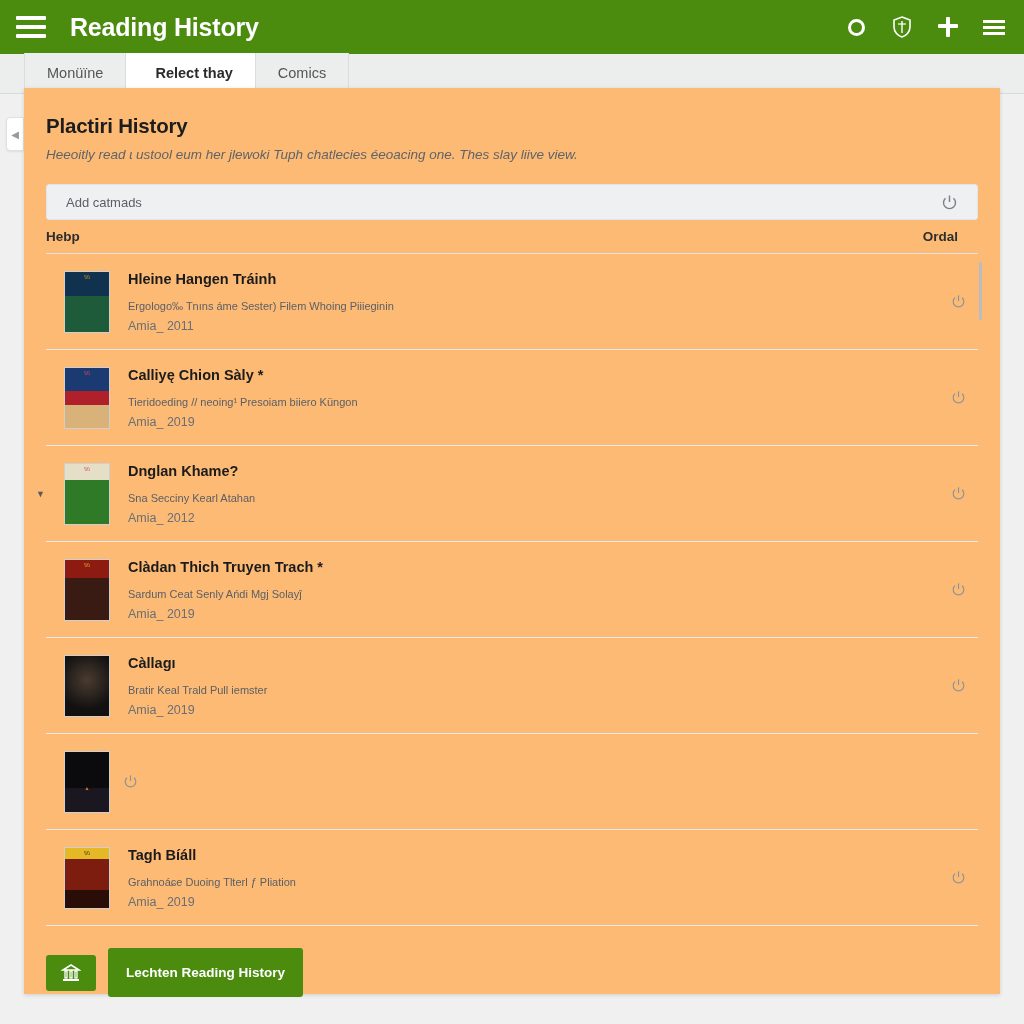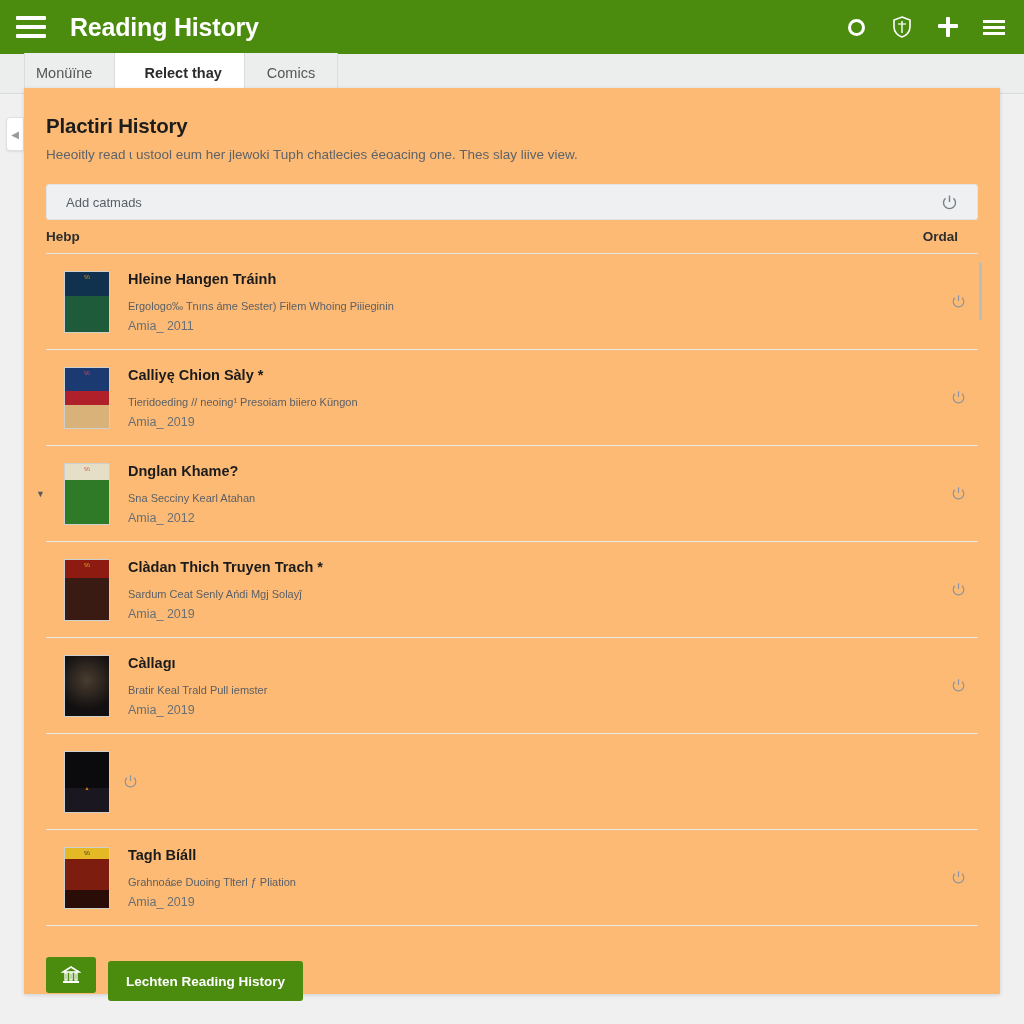--- a/index.html
+++ b/index.html
@@ -47,21 +47,21 @@
   .tabstrip {
     position: absolute; top: 54px; left: 0; width: 1024px; height: 40px;
     background: #eceded; border-bottom: 1px solid #dadada;
     display: flex; align-items: flex-end; padding-left: 24px;
   }
   .tab {
     height: 40px; padding: 0 22px; display: flex; align-items: center;
     font-size: 14.5px; color: #555; background: #eceded;
     border-right: 1px solid #dcdcdc; cursor: pointer; white-space: nowrap;
   }
-  .tab.first { border-left: 1px solid #dcdcdc; padding-left: 11px; }
+  .tab.first { border-left: 1px solid #dcdcdc; }
   .tab.active {
     background: #ffffff; color: #2b2b2b; font-weight: bold;
     border-right: 1px solid #dcdcdc;
     padding-left: 29px;
   }
 
   
   .collapse-handle {
     position: absolute; left: 6px; top: 117px; width: 18px; height: 34px;
     background: #ffffff; border: 1px solid #e0e0e0; border-radius: 4px 0 0 4px;
@@ -70,21 +70,21 @@
     box-shadow: 0 1px 2px rgba(0,0,0,.08);
   }
 
   
   .card {
     position: absolute; left: 24px; top: 88px; width: 976px; height: 906px;
     background: #fdba74; box-shadow: 0 1px 4px rgba(0,0,0,.14);
   }
   .card-head { padding: 26px 22px 0 22px; }
   .page-title { font-size: 20.5px; font-weight: bold; color: #1d1d1d; letter-spacing: -.2px; }
-  .page-sub { margin-top: 9px; font-size: 13.5px; color: #5f6368; }
+  .page-sub { margin-top: 9px; font-size: 13.5px; color: #5f6368; font-style: italic; }
 
   
   .searchbar {
     margin: 22px 22px 0 22px; height: 36px; background: #eef0f2;
     border: 1px solid #e2e5e8; border-radius: 3px;
     display: flex; align-items: center; padding: 0 19px;
   }
   .search-text { font-size: 13px; color: #5a5f66; flex: 1; }
   .power-ic { width: 17px; height: 17px; color: #7b8087; }
 
@@ -135,21 +135,21 @@
   }
 
   
   .footer { margin: 22px 22px 0 22px; display: flex; align-items: center; gap: 12px; }
   .btn-green {
     background: #4b8c0f; color: #fff; border: none; border-radius: 3px;
     font-family: "Liberation Sans", sans-serif; font-size: 13.5px; font-weight: bold;
     cursor: pointer;
   }
   .btn-icon { width: 50px; height: 36px; display: flex; align-items: center; justify-content: center; }
-  .btn-label { height: 40px; padding: 0 18px; display: flex; align-items: center; white-space: nowrap; margin-top: 13px; }
+  .btn-label { height: 49px; padding: 0 18px; display: flex; align-items: center; white-space: nowrap; }
 </style>
 </head>
 <body>
 
 <div id="app">
 
   <div class="appbar">
     <div class="hamburger-left">
       <i></i>
         <i></i>

